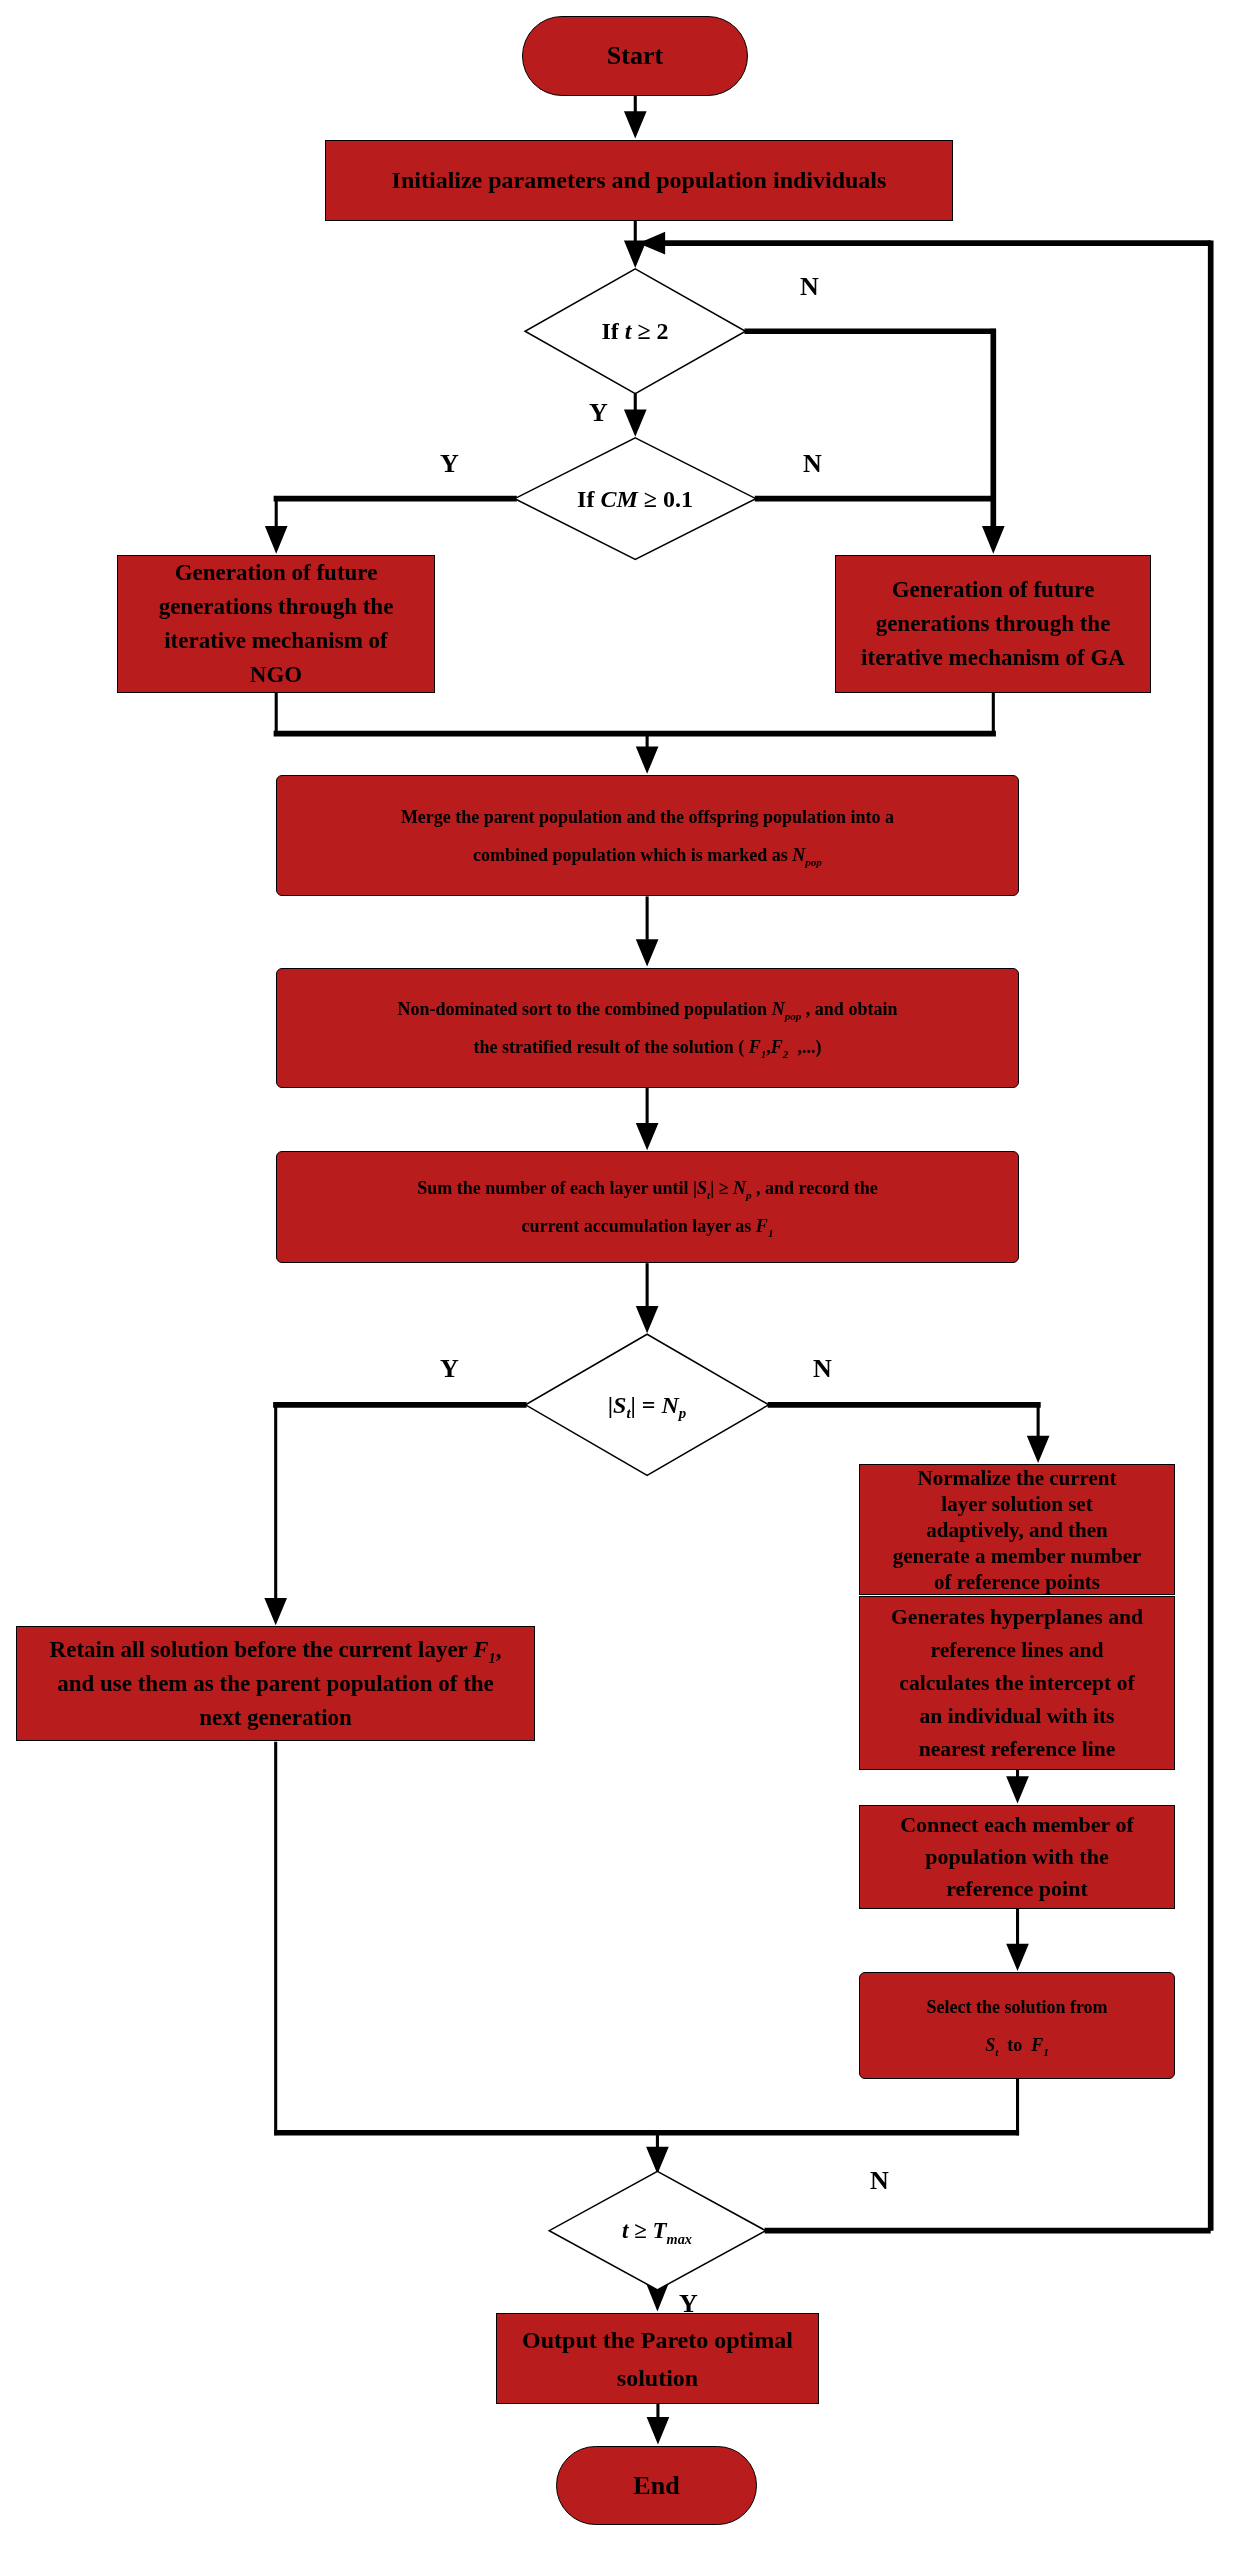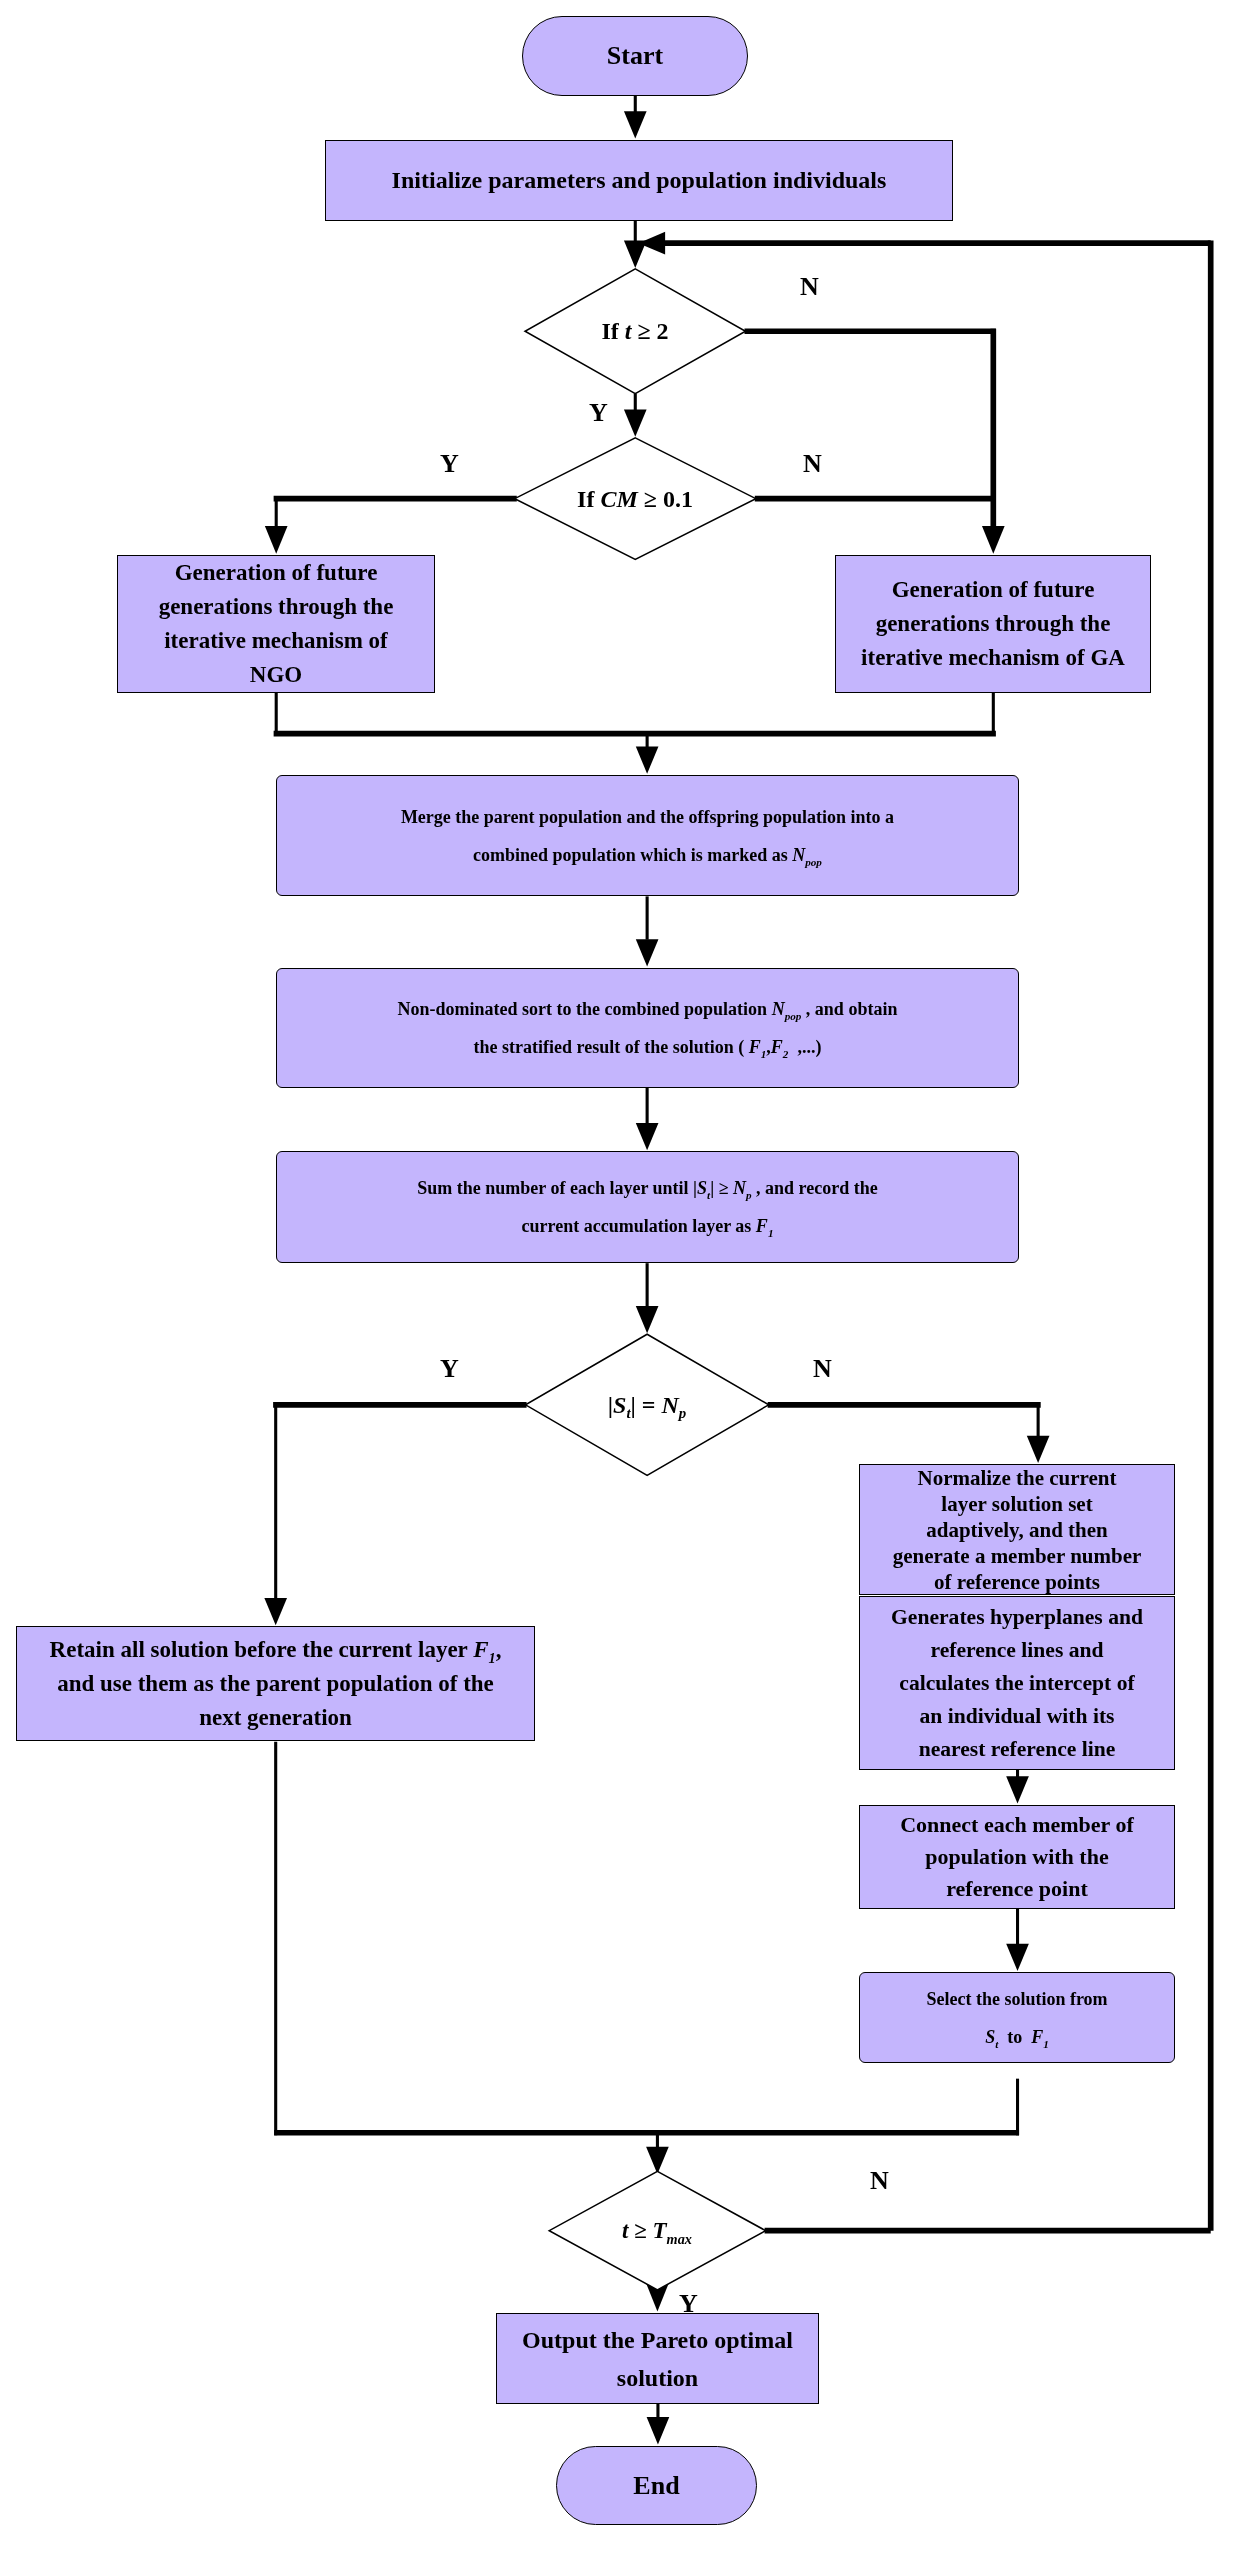--- a/index.html
+++ b/index.html
@@ -3,21 +3,21 @@
 <meta charset="utf-8">
 <style>
   html,body{margin:0;padding:0;background:#ffffff;}
   .canvas{
     position:relative;width:1252px;height:2583px;background:#ffffff;
     font-family:"Liberation Serif","DejaVu Serif",serif;
     font-weight:bold;color:#000;overflow:hidden;
   }
   .layer{position:absolute;left:0;top:0;}
   .node{
-    position:absolute;border:1.5px solid #000;background:#c4b5fd;
+    position:absolute;border:1.5px solid #000;background:#b91c1c;
     display:flex;flex-direction:column;align-items:center;justify-content:center;
     text-align:center;box-sizing:border-box;
   }
   .stadium{border-radius:41px;font-size:26px;}
   .f46{font-size:24px;}
   .f44{font-size:23px;line-height:34px;}
   .f44w{font-size:18px;line-height:38px;border-radius:6px;}
   .f42{font-size:21.6px;line-height:33px;}
   .f41{font-size:21px;line-height:26px;}
   .f43{font-size:22px;line-height:32px;}
@@ -183,21 +183,21 @@
     <div>an individual with its</div>
     <div>nearest reference line</div>
   </div>
 
   <div class="node f43" style="left:859px;top:1805px;width:316px;height:104px;">
     <div>Connect each member of</div>
     <div>population with the</div>
     <div>reference point</div>
   </div>
 
-  <div class="node f44w" style="left:859px;top:1972px;width:316px;height:91px;">
+  <div class="node f44w" style="left:859px;top:1972px;width:316px;height:107px;">
     <div>Select the solution from</div>
     <div><i>S<sub>t</sub></i>&nbsp;&nbsp;to&nbsp;&nbsp;<i>F<sub>1</sub></i></div>
   </div>
 
   <div class="node f44" style="left:16px;top:1626px;width:519px;height:115px;">
     <div>Retain all solution before the current layer <i>F<sub>1</sub></i>,</div>
     <div>and use them as the parent population of the</div>
     <div>next generation</div>
   </div>
 

